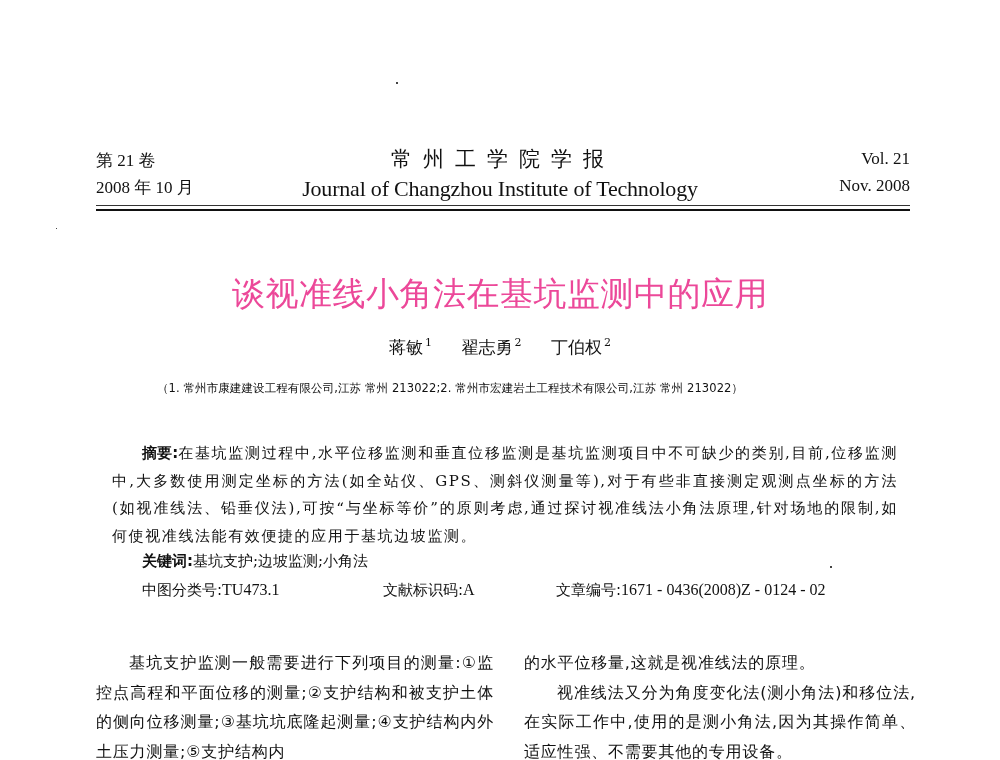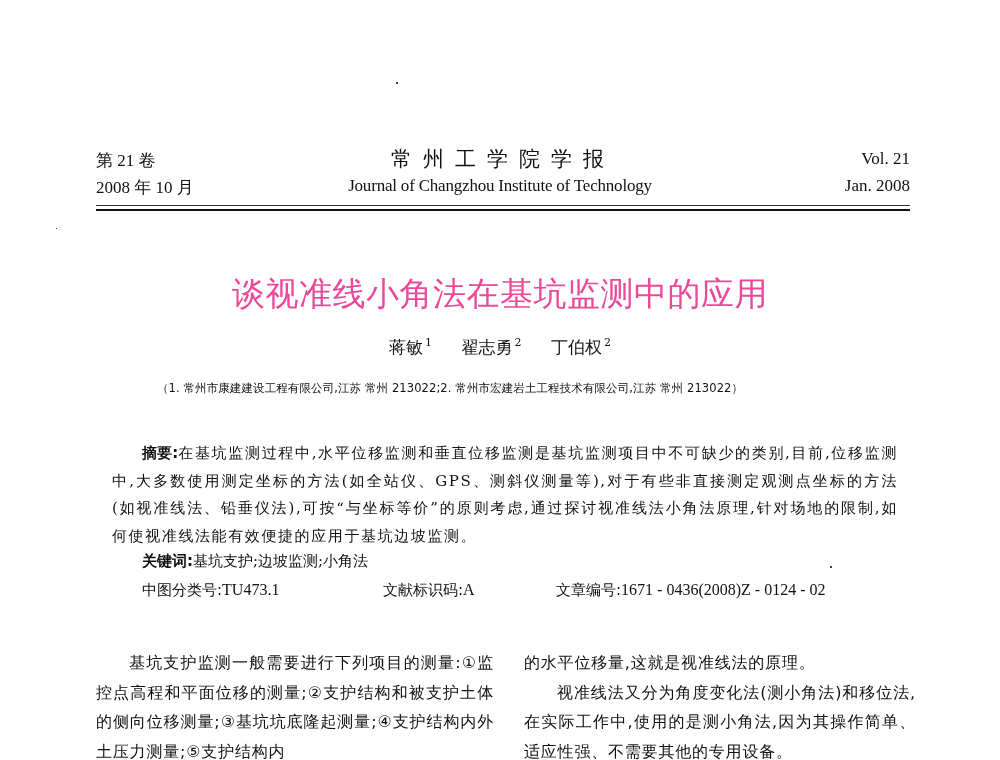--- a/index.html
+++ b/index.html
@@ -14,21 +14,21 @@
       overflow: hidden;
       color: #111111;
       font-family: "DejaVu Serif", "Liberation Serif", serif;
     }
     .abs { position: absolute; }
 
     
     .hdr-left1 { left: 96px; top: 149px; font-size: 17px; font-family: "Liberation Serif", serif; }
     .hdr-left2 { left: 96px; top: 176px; font-size: 17px; font-family: "Liberation Serif", serif; }
     .hdr-center1 { left: 0; width: 1000px; top: 145px; text-align: center; font-size: 21px; letter-spacing: 11px; padding-left: 6px; box-sizing: border-box; font-family: "DejaVu Serif", serif; }
-    .hdr-center2 { left: 0; width: 1000px; top: 176px; text-align: center; font-size: 17px; font-family: "Liberation Serif", serif; letter-spacing: -0.2px; }
+    .hdr-center2 { left: 0; width: 1000px; top: 176px; text-align: center; font-size: 22px; font-family: "Liberation Serif", serif; letter-spacing: -0.2px; }
     .hdr-right1 { right: 90px; top: 149px; font-size: 17px; font-family: "Liberation Serif", serif; text-align: right; }
     .hdr-right2 { right: 90px; top: 176px; font-size: 17px; font-family: "Liberation Serif", serif; text-align: right; }
 
     .rule { left: 96px; width: 814px; height: 0; }
     .rule.r1 { top: 205px; border-top: 1px solid #333; }
     .rule.r2 { top: 209px; border-top: 2px solid #111; }
 
     
     .title { left: 0; width: 1000px; top: 272px; text-align: center; font-size: 33px; font-family: "DejaVu Sans", sans-serif; font-weight: normal; letter-spacing: 0.5px; color: #ec4899; }
     .authors { left: 0; width: 1000px; top: 336px; text-align: center; font-size: 17px; font-family: "DejaVu Serif", serif; }
@@ -60,21 +60,21 @@
     .speck { width: 2px; height: 2px; background: #444; }
   </style>
 </head>
 <body>
 
 <div class="abs hdr-left1">第 21 卷</div>
 <div class="abs hdr-left2">2008 年 10 月</div>
 <div class="abs hdr-center1">常州工学院学报</div>
 <div class="abs hdr-center2">Journal of Changzhou Institute of Technology</div>
 <div class="abs hdr-right1">Vol. 21</div>
-<div class="abs hdr-right2">Jan. 2008</div>
+<div class="abs hdr-right2">Nov. 2008</div>
 <div class="abs rule r1"></div>
 <div class="abs rule r2"></div>
 
 <div class="abs title">谈视准线小角法在基坑监测中的应用</div>
 
 <div class="abs authors">
   <span class="a"><span>蒋敏</span><sup>1</sup></span>
   <span class="a"><span>翟志勇</span><sup>2</sup></span>
   <span class="a"><span>丁伯权</span><sup>2</sup></span>
 </div>

